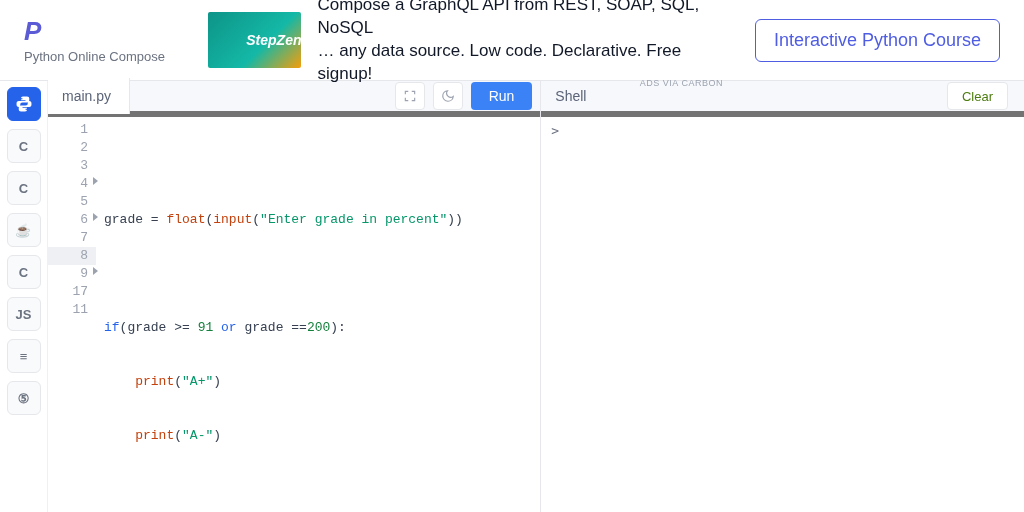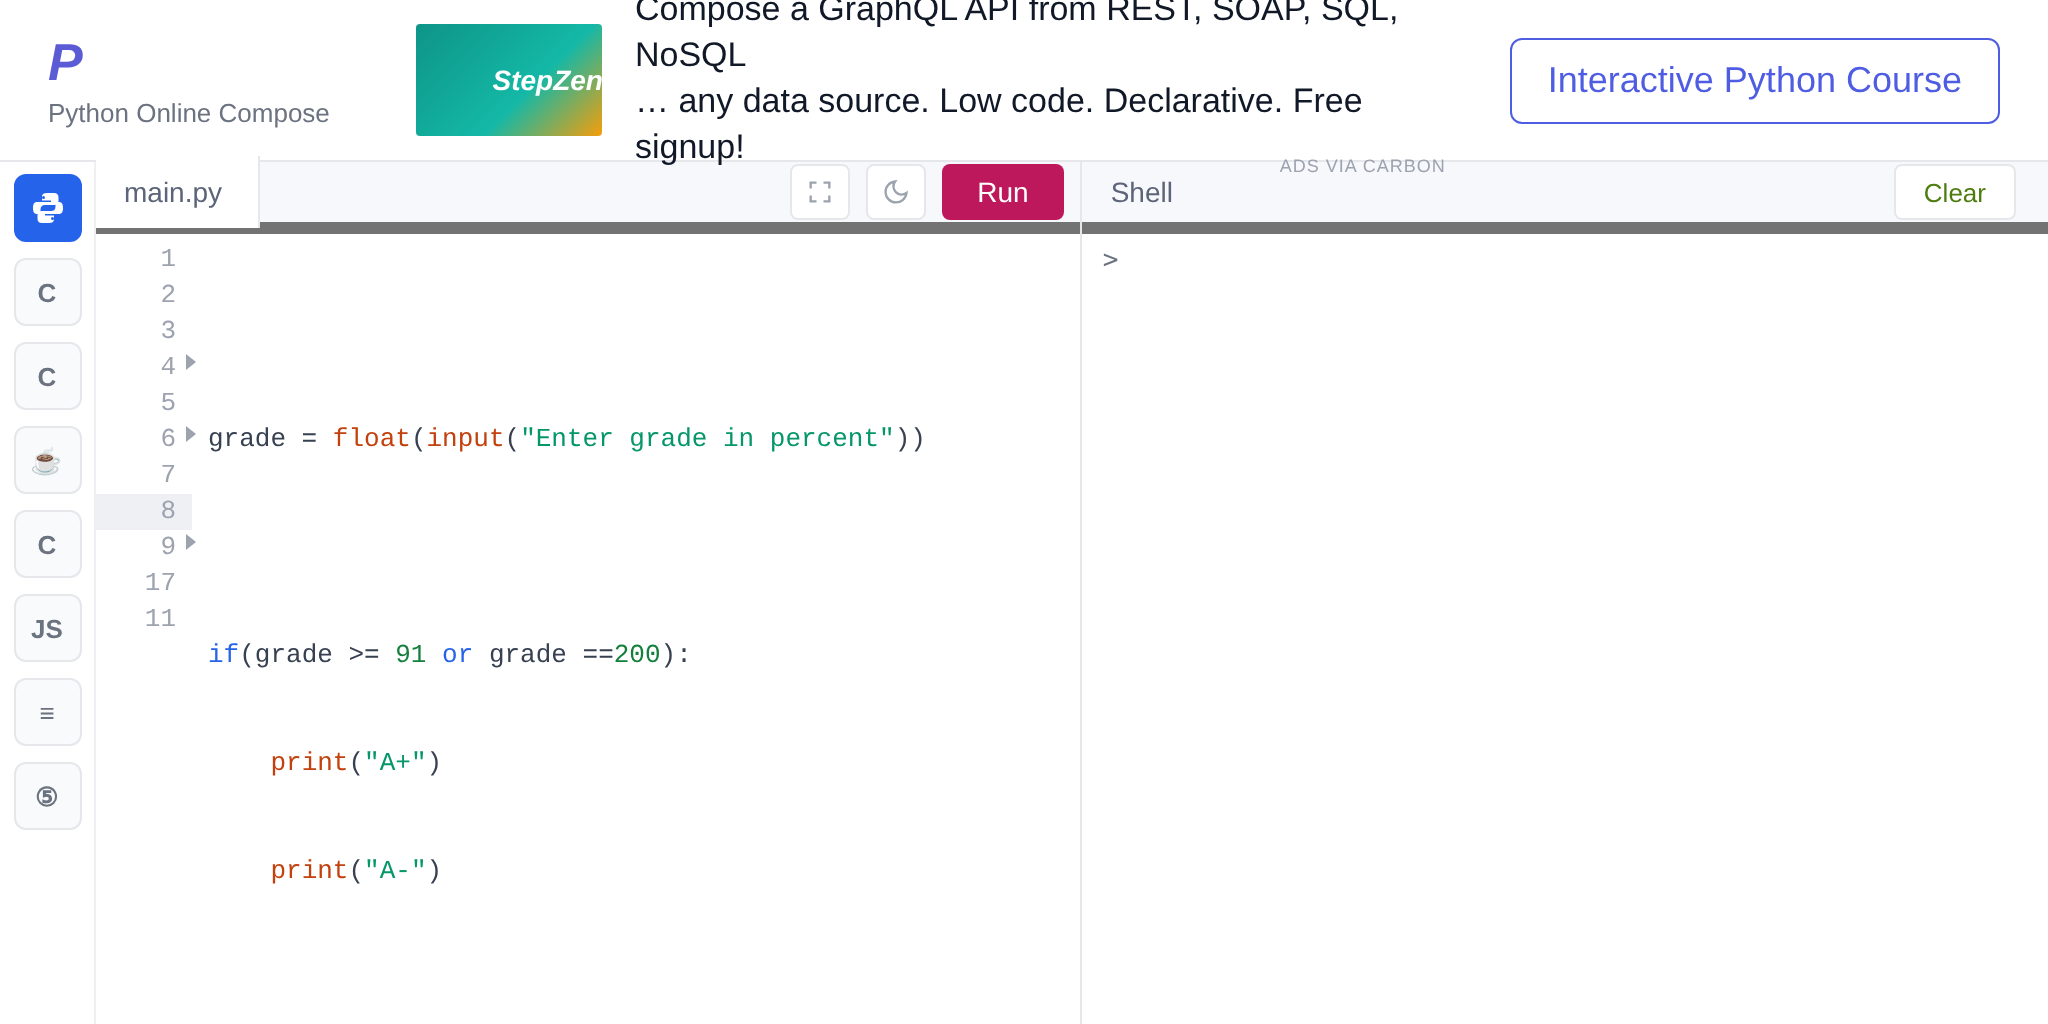--- a/index.html
+++ b/index.html
@@ -102,21 +102,21 @@
   .tab-spacer { flex: 1; }
   .icon-btn {
     width: 30px; height: 28px;
     border: 1px solid #e5e7eb;
     border-radius: 4px;
     background: #fff;
     display: flex; align-items: center; justify-content: center;
     color: #9ca3af;
   }
   .run-btn {
-    background: #be185d; color: #fff;
+    background: #3b82f6; color: #fff;
     border: none; border-radius: 4px;
     padding: 0 18px; height: 28px;
     font-size: 14px; font-weight: 500;
   }
 
   .shell-title { padding: 0 14px; color: #5b6478; font-size: 14px; }
   .clear-btn {
     border: 1px solid #e5e7eb; background: #fff;
     border-radius: 4px; padding: 0 14px; height: 28px;
     color: #4d7c0f; font-size: 13px;

